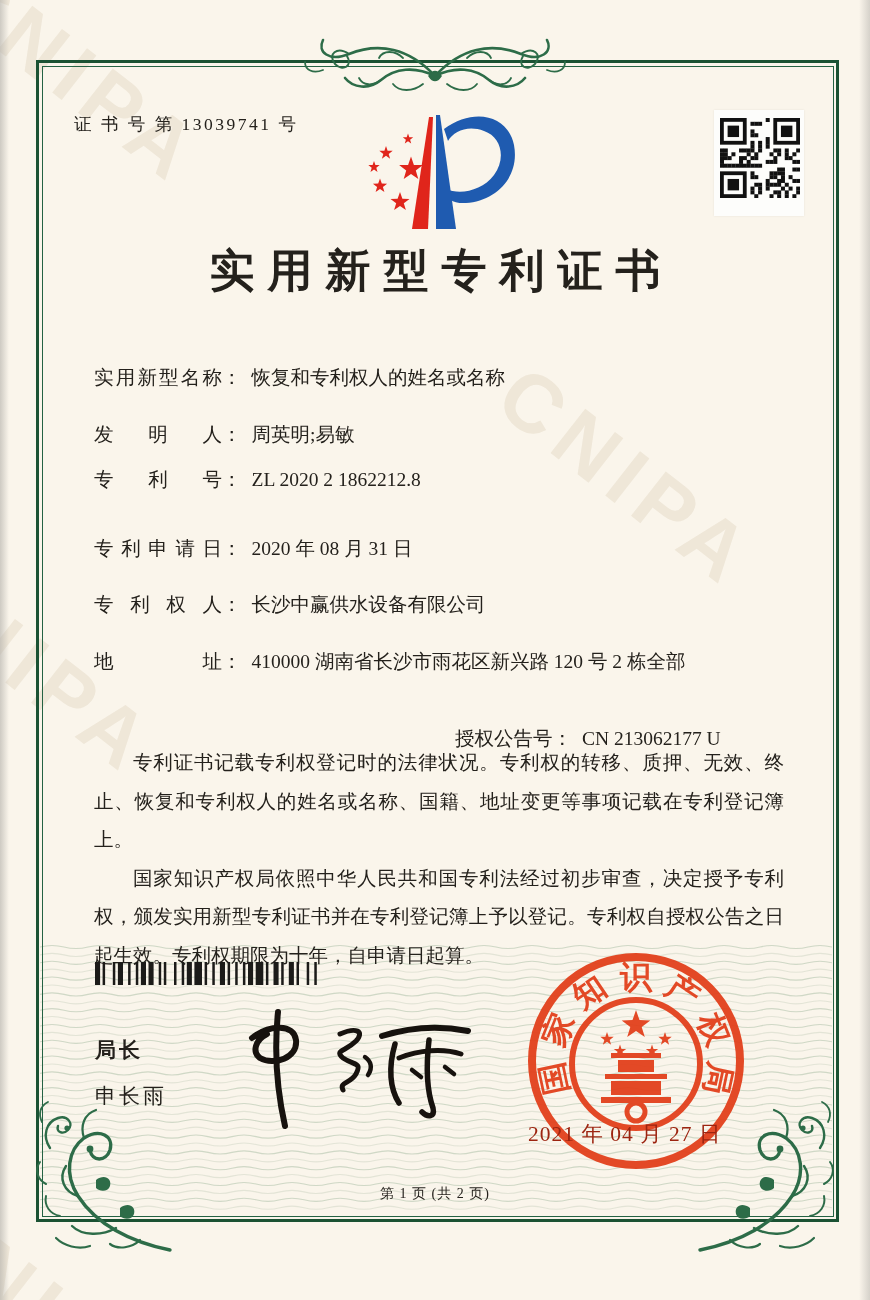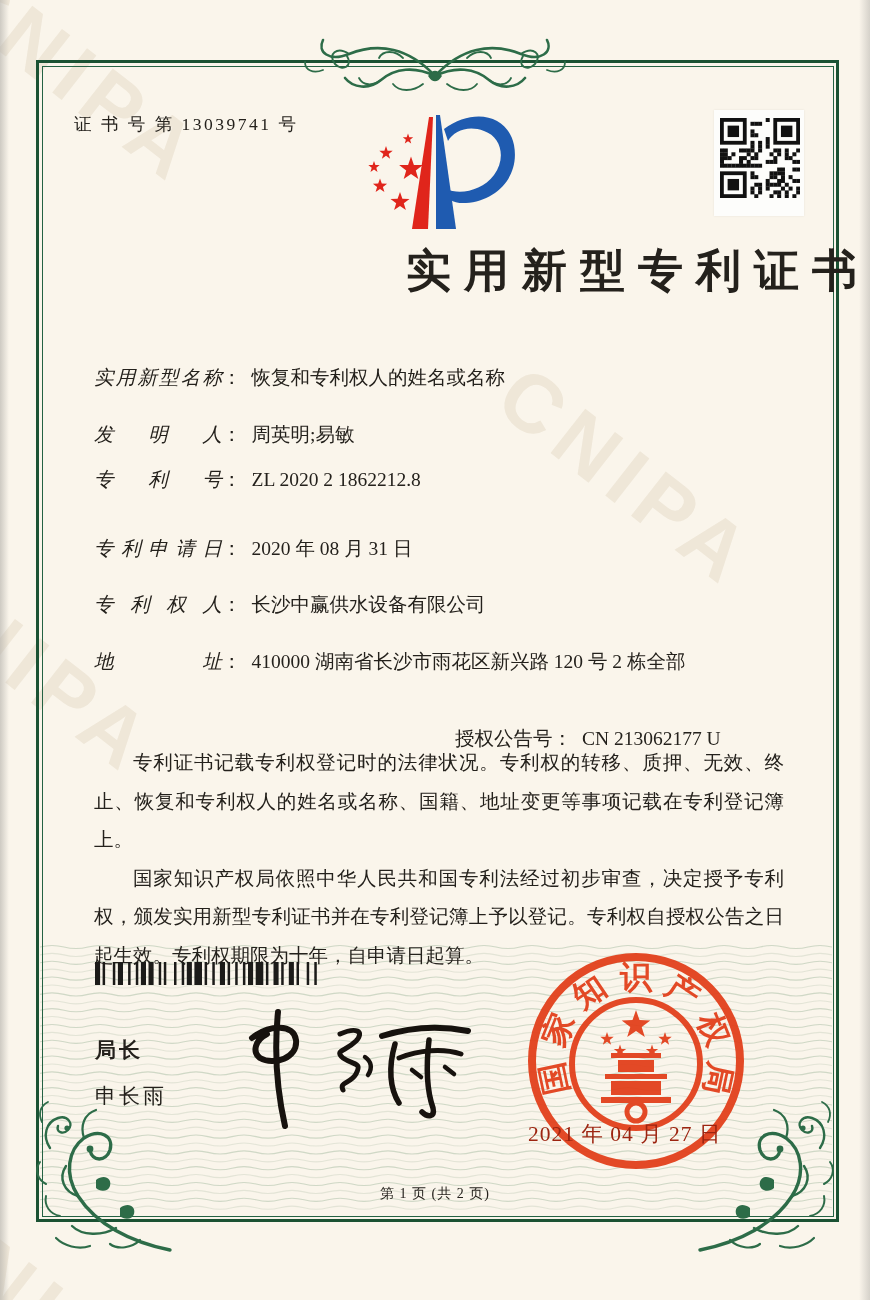--- a/index.html
+++ b/index.html
@@ -17,25 +17,25 @@
   #waves-svg{left:40px;top:941px;z-index:2;}
   
   .frame{left:36px;top:60px;width:797px;height:1156px;border:3.5px solid #1b5233;z-index:3;}
   .frame-inner{position:absolute;left:2.5px;top:2.5px;right:2.5px;bottom:2.5px;border:1.5px solid #246243;}
   .ornament{z-index:4;}
   
   .cert-no{left:74px;top:112px;font-size:17.5px;letter-spacing:2.5px;z-index:5;}
   #logo-svg{left:356px;top:101px;z-index:5;}
   .qr-box{left:714px;top:110px;width:90px;height:106px;background:#fdfdfb;z-index:5;box-shadow:0 0 2px rgba(0,0,0,.08);}
   #qr-svg{left:720px;top:118px;z-index:6;}
-  .title{left:0;top:241px;width:870px;text-align:right;font-size:45px;font-weight:bold;
+  .title{left:0;top:241px;width:870px;text-align:center;font-size:45px;font-weight:bold;
          letter-spacing:13px;text-indent:13px;z-index:5;}
   
   .frow{left:94px;font-size:19.5px;z-index:5;white-space:nowrap;}
-  .flabel{display:inline-block;width:128px;text-align:justify;text-align-last:justify;vertical-align:top;font-style:italic;}
+  .flabel{display:inline-block;width:128px;text-align:justify;text-align-last:justify;vertical-align:top;}
   .fcolon{display:inline-block;}
   .fval{margin-left:10px;}
   .grant-right{position:absolute;left:361px;top:0;margin-top:20px;}
   
   .paras{left:94px;top:744px;width:690px;font-size:19.5px;line-height:38.5px;
          text-align:justify;z-index:5;}
   .paras p{margin:0;text-indent:2em;}
   
   #barcode-svg{left:95px;top:962px;z-index:5;}
   

